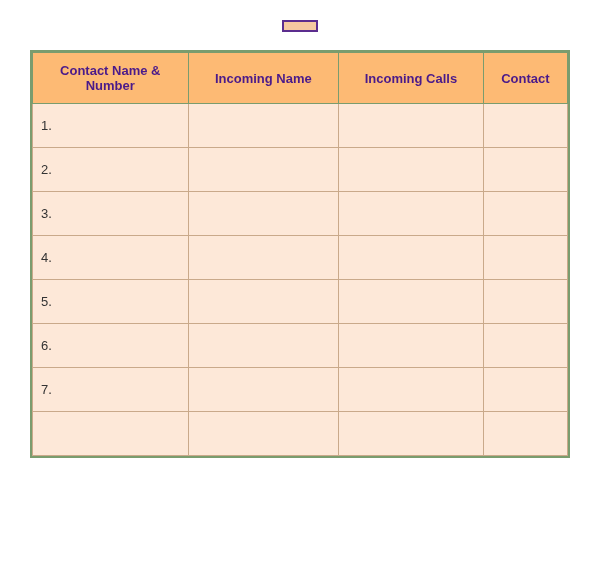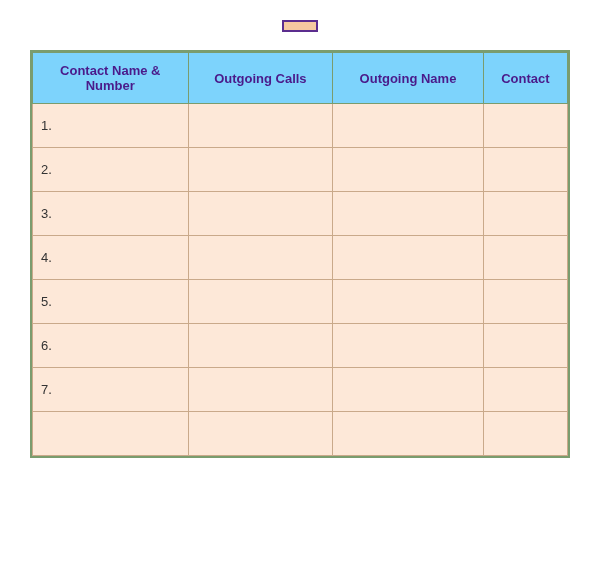--- a/index.html
+++ b/index.html
@@ -34,21 +34,21 @@
       width: 100%;
       border: 2px solid #7a9c6e;
     }
 
     table {
       width: 100%;
       border-collapse: collapse;
     }
 
     thead tr th {
-      background-color: #7dd3fc;
+      background-color: #fdba74;
       color: #4a1a8a;
       font-weight: bold;
       font-size: 13px;
       text-align: center;
       padding: 10px 6px;
       border: 1px solid #7a9c6e;
       vertical-align: middle;
     }
 
     tbody tr td {
@@ -70,22 +70,22 @@
 <body>
 
 <div class="page-title"></div>
 
 <div class="table-container">
   <table>
     <thead>
       <tr>
         <th style="white-space:pre-line;">Contact Name &amp;
 Number</th>
-        <th>Outgoing Calls</th>
-        <th>Outgoing Name</th>
+        <th>Incoming Name</th>
+        <th>Incoming Calls</th>
         <th>Contact</th>
       </tr>
     </thead>
     <tbody id="table-body">
     <tr>
           <td class="row-label">1.</td>
           <td></td>
           <td></td>
           <td></td>
         </tr>

